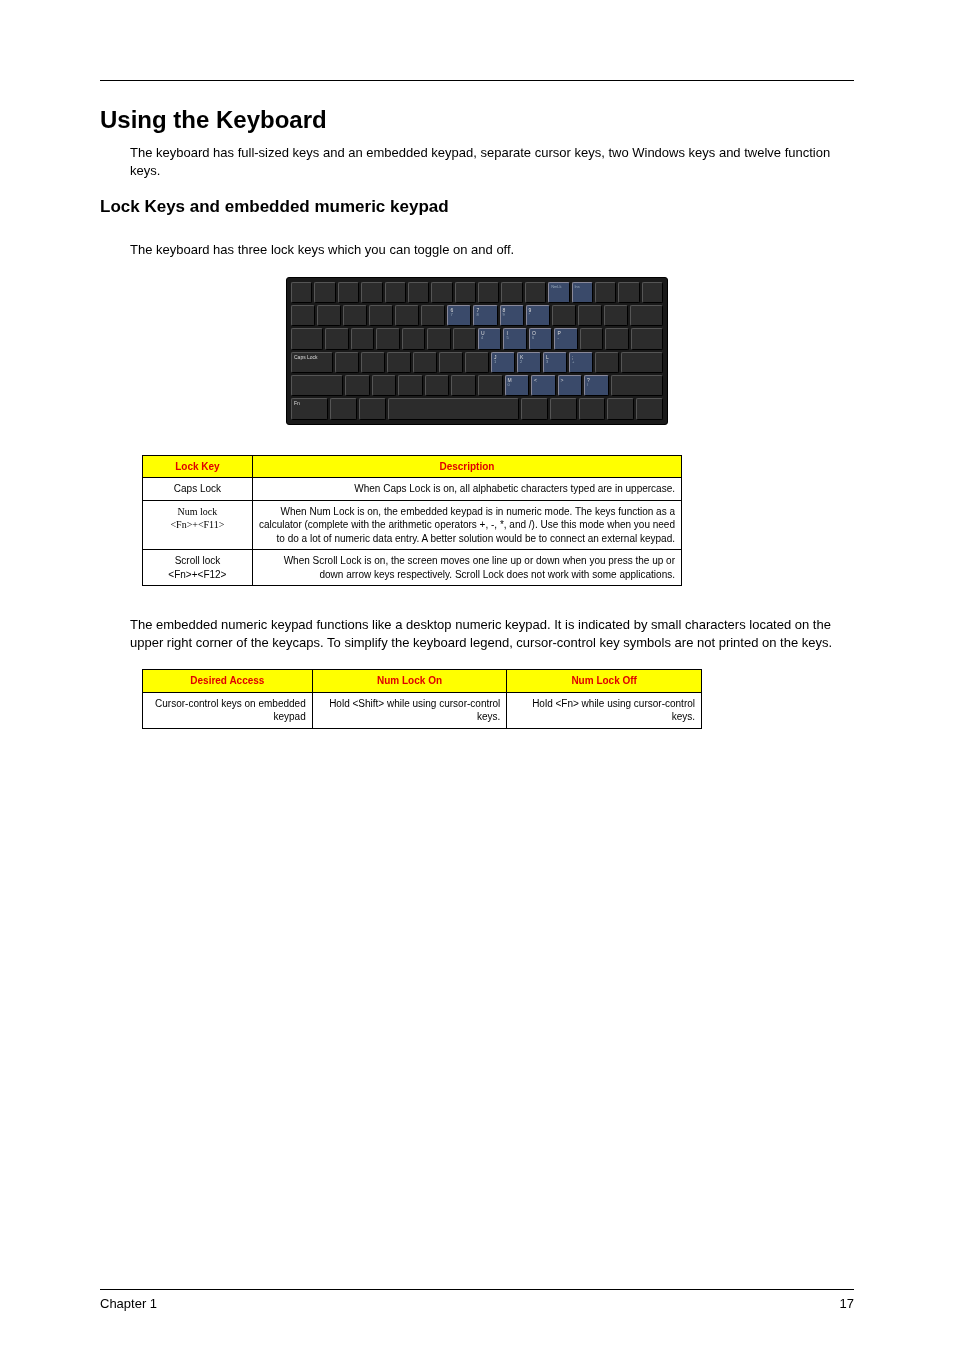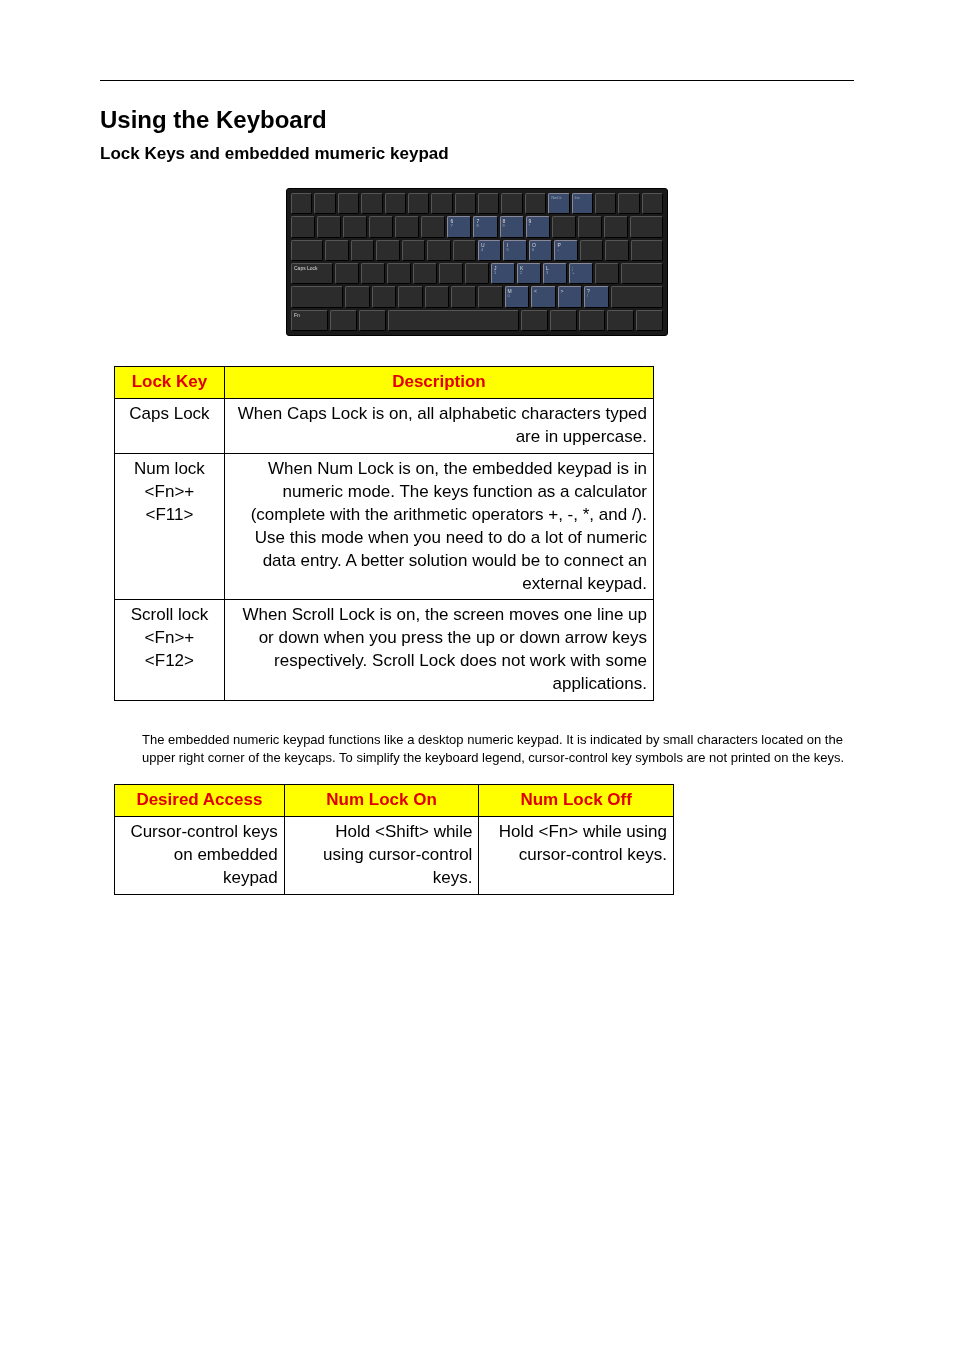--- a/index.html
+++ b/index.html
@@ -24,21 +24,21 @@
     font-size: 24px;
     font-weight: bold;
     margin: 17px 0 10px 0;
   }
   p.body {
     font-size: 13px;
     margin: 0 0 18px 30px;
     line-height: 1.35;
   }
   p.body.noindent {
-    margin-left: 42px;
+    margin-left: 30px;
   }
   h2.subtitle {
     font-size: 17px;
     font-weight: bold;
     margin: 0 0 24px 0;
   }
 
   
   .kb-wrap {
     display: flex;
@@ -87,23 +87,23 @@
   }
   .key.wide1 { flex: 1.5; }
   .key.wide2 { flex: 2; }
   .key.wide25 { flex: 2.5; }
   .key.wide6 { flex: 6; }
   .key .sub { font-size: 4px; color:#9ab; display:block; }
 
   
   table.doc-table {
     border-collapse: collapse;
-    margin-left: 14px;
+    margin-left: 42px;
     margin-bottom: 30px;
-    font-size: 17px;
+    font-size: 10px;
   }
   table.doc-table th, table.doc-table td {
     border: 1px solid #000;
     padding: 4px 6px;
     text-align: right;
     vertical-align: top;
     line-height: 1.35;
   }
   table.doc-table th {
     background: #ffff00;
@@ -133,22 +133,24 @@
     justify-content: space-between;
   }
 </style>
 </head>
 <body>
 
 <div class="page">
   <div class="top-rule"></div>
 
   <h1 class="title">Using the Keyboard</h1>
+  <p class="body">The keyboard has full-sized keys and an embedded keypad, separate cursor keys, two Windows keys and twelve function keys.</p>
 
   <h2 class="subtitle">Lock Keys and embedded mumeric keypad</h2>
+  <p class="body">The keyboard has three lock keys which you can toggle on and off.</p>
 
   <div class="kb-wrap">
     <div class="kb">
       <div class="kb-row">
         <div class="key"></div>
           <div class="key"></div>
           <div class="key"></div>
           <div class="key"></div>
           <div class="key"></div>
           <div class="key"></div>
@@ -252,21 +254,21 @@
         <th>Lock Key</th>
         <th>Description</th>
       </tr>
     </thead>
     <tbody>
       <tr>
         <td class="c1">Caps Lock</td>
         <td>When Caps Lock is on, all alphabetic characters typed are in uppercase.</td>
       </tr>
       <tr>
-        <td class="c1" style="white-space:pre-line;">Num lock
+        <td class="c1" style="white-space:pre-line;font-family:Liberation Serif, serif;">Num lock
 &lt;Fn&gt;+&lt;F11&gt;</td>
         <td>When Num Lock is on, the embedded keypad is in numeric mode. The keys function as a calculator (complete with the arithmetic operators +, -, *, and /). Use this mode when you need to do a lot of numeric data entry. A better solution would be to connect an external keypad.</td>
       </tr>
       <tr>
         <td class="c1" style="white-space:pre-line;">Scroll lock
 &lt;Fn&gt;+&lt;F12&gt;</td>
         <td>When Scroll Lock is on, the screen moves one line up or down when you press the up or down arrow keys respectively. Scroll Lock does not work with some applications.</td>
       </tr>
     </tbody>
   </table>
@@ -288,13 +290,17 @@
     </thead>
     <tbody>
       <tr>
         <td>Cursor-control keys on embedded keypad</td>
         <td>Hold &lt;Shift&gt; while using cursor-control keys.</td>
         <td>Hold &lt;Fn&gt; while using cursor-control keys.</td>
       </tr>
     </tbody>
   </table>
 
+  <div class="footer">
+    <span>Chapter 1</span>
+    <span>17</span>
+  </div>
 </div>
 
 </body></html>

